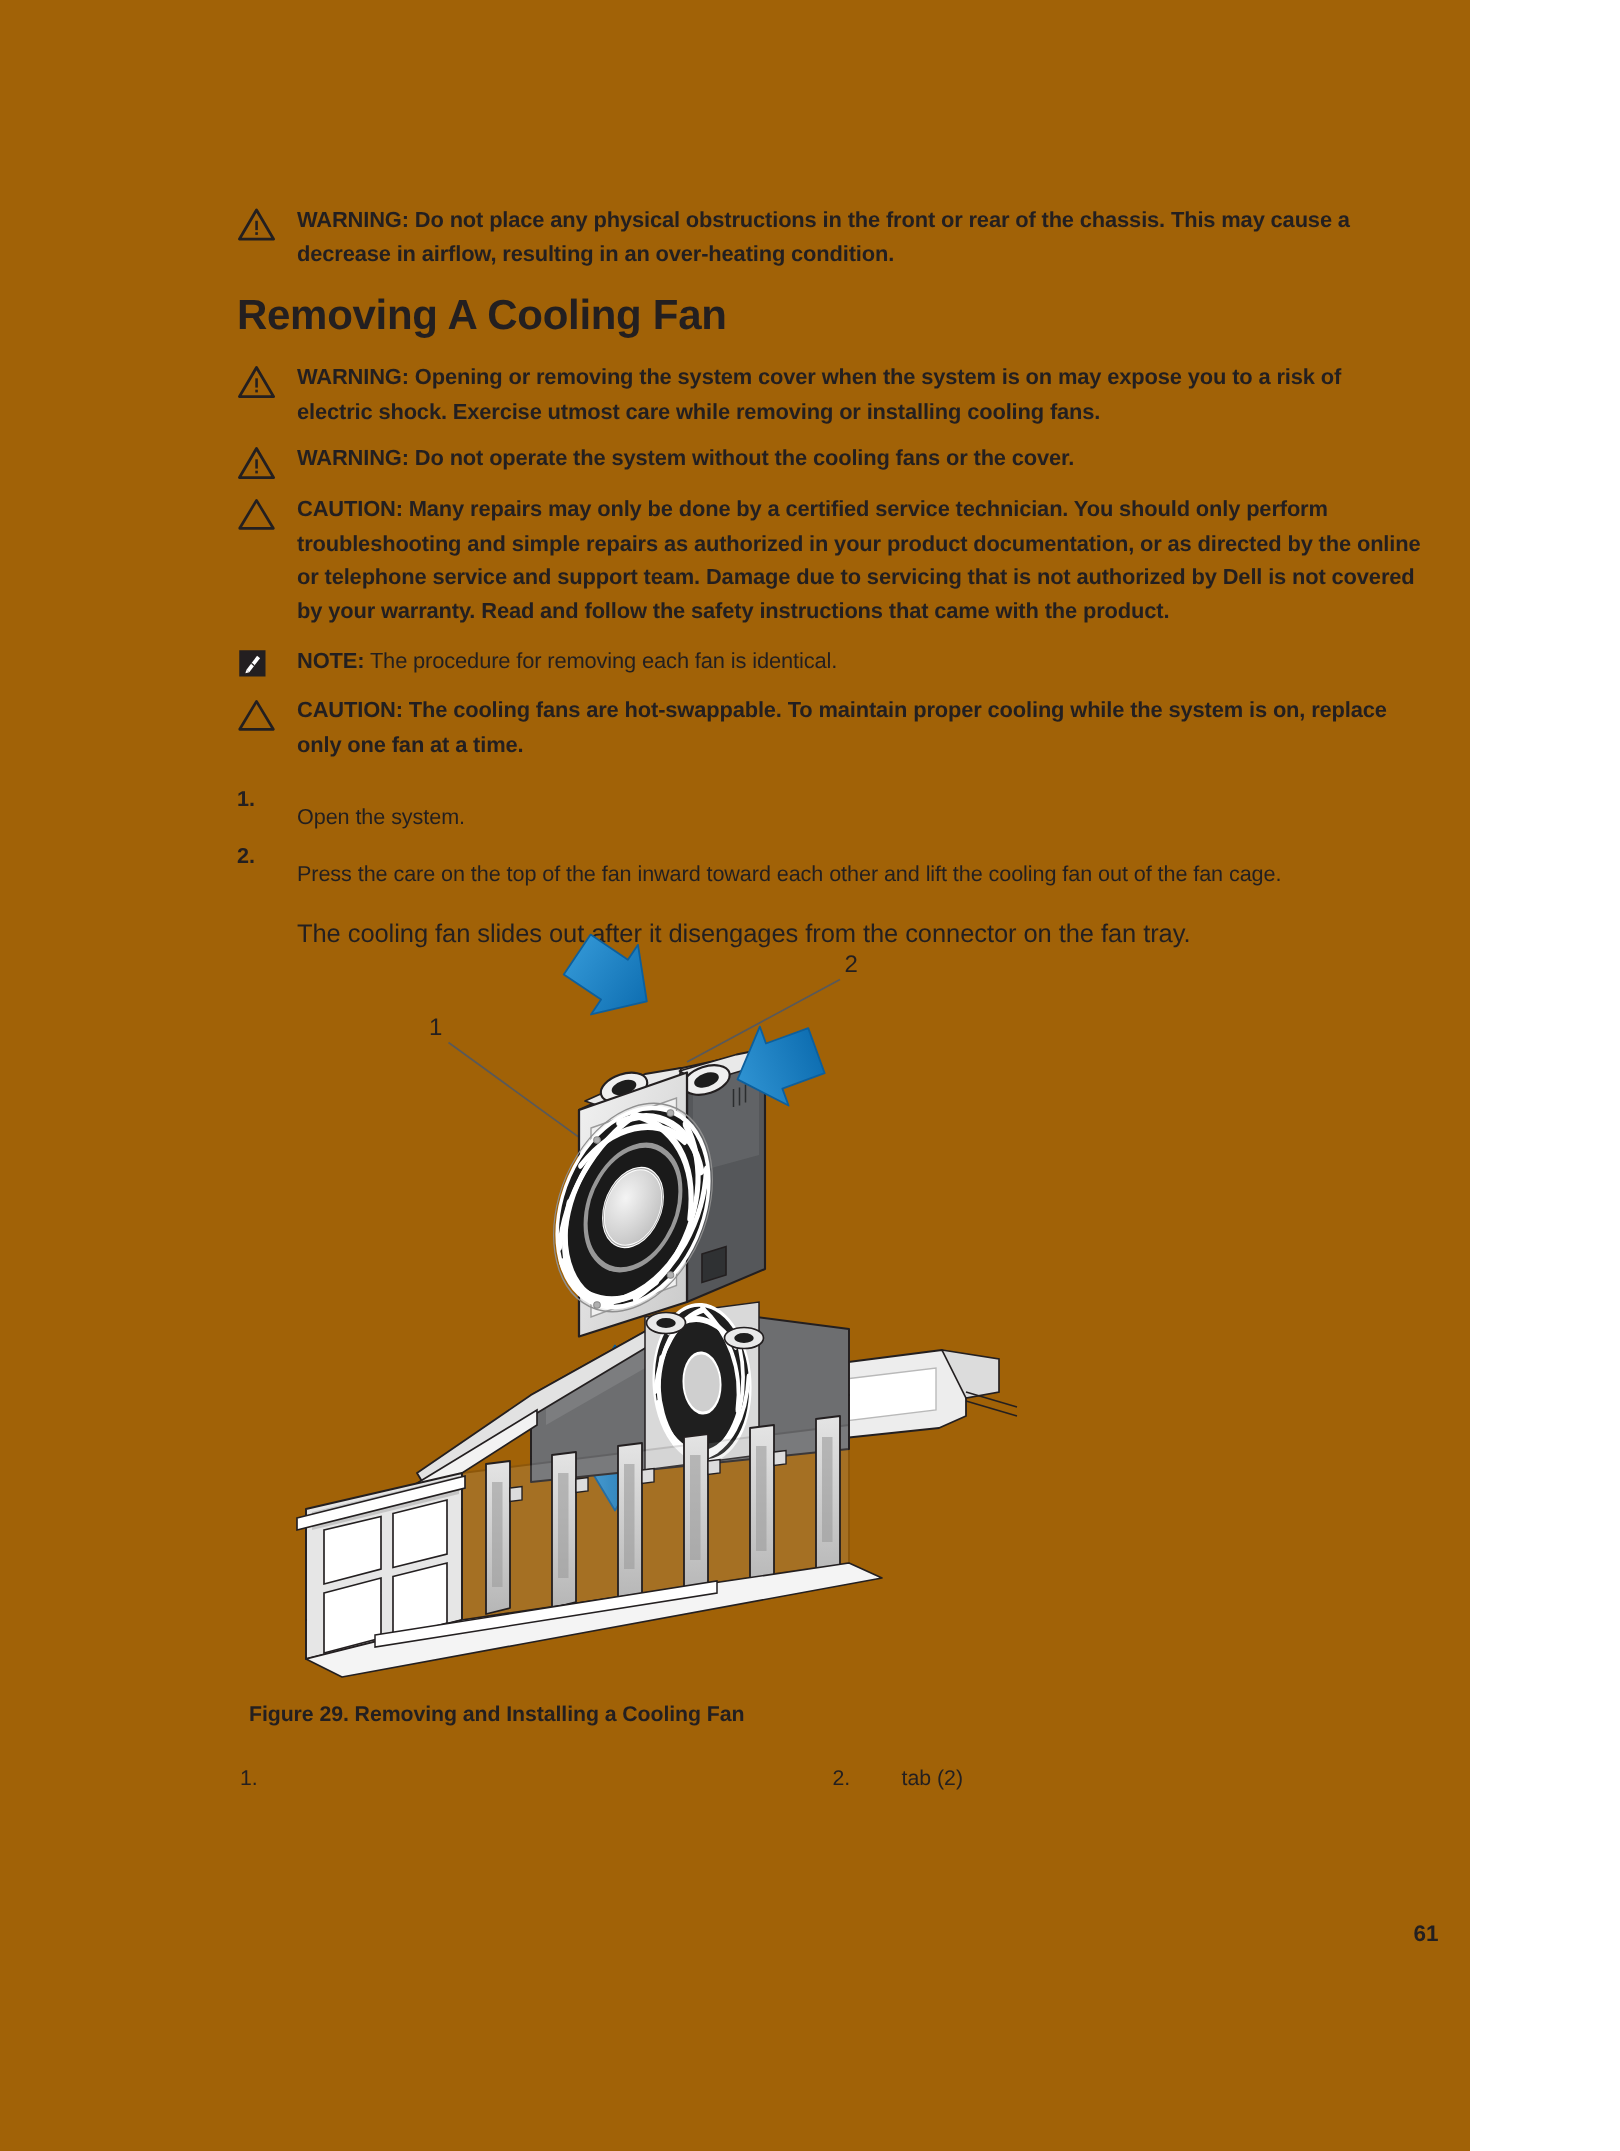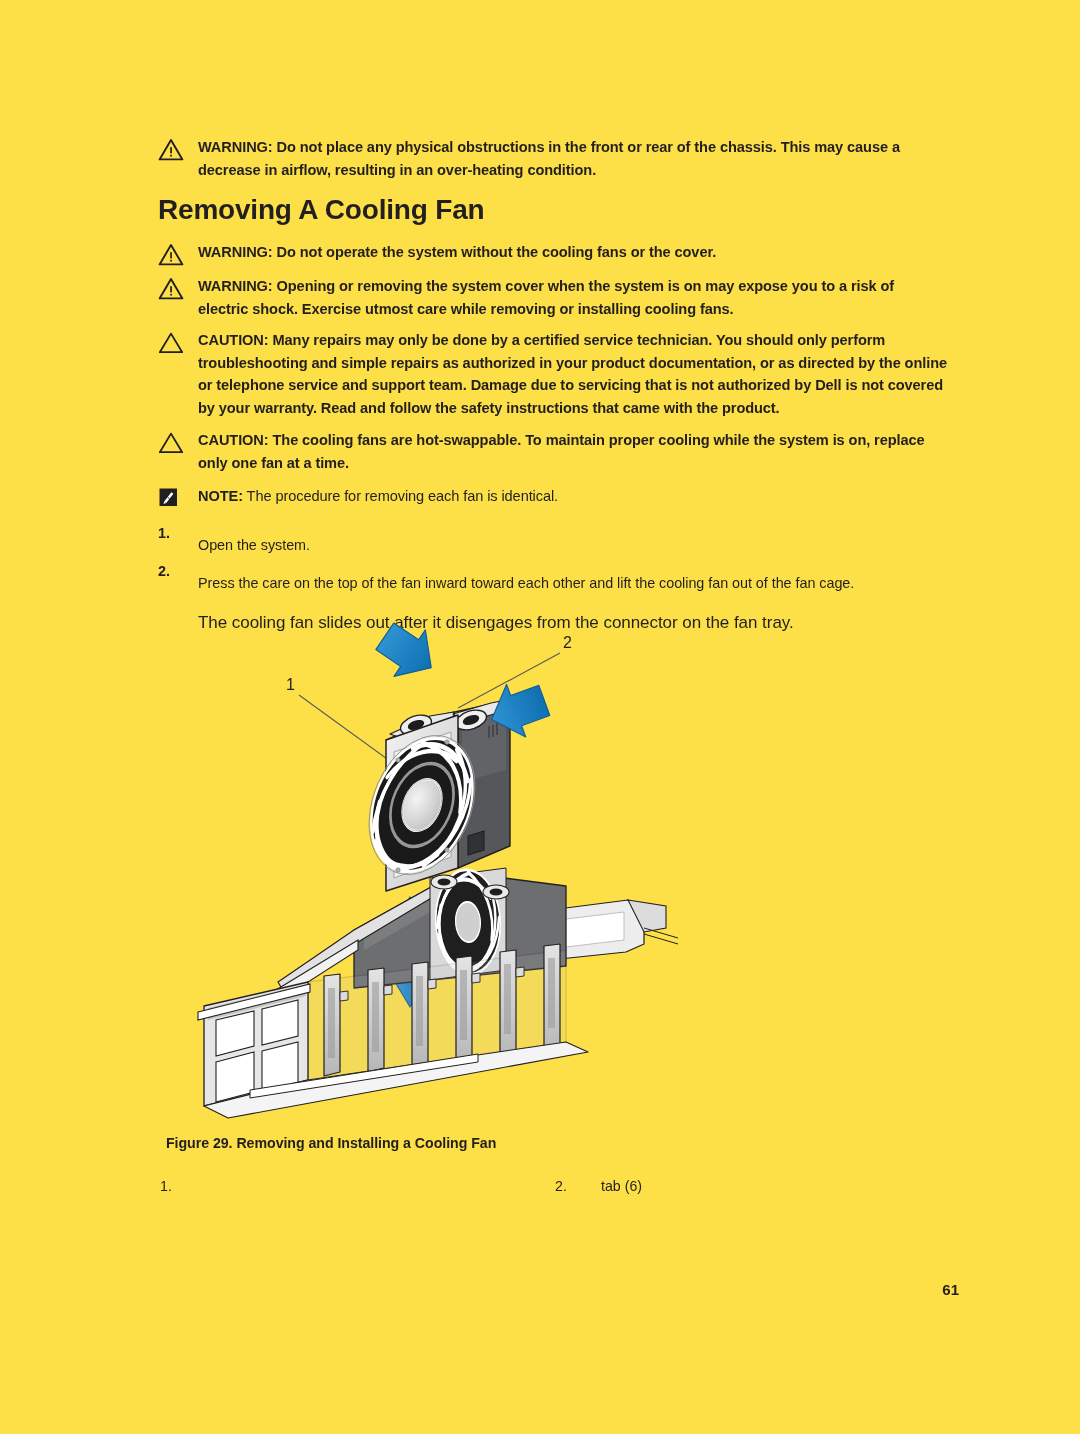--- a/index.html
+++ b/index.html
@@ -7,23 +7,23 @@
     padding: 0;
     background: #ffffff;
   }
   body {
     font-family: "Liberation Sans", sans-serif;
     color: #231f20;
     -webkit-font-smoothing: antialiased;
   }
   .page {
     position: relative;
-    width: 1080px;
+    width: 980px;
     height: 1434px;
-    background: #fde047;
+    background: #a16207;
     overflow: hidden;
     box-sizing: border-box;
   }
 
   
   .content {
     position: absolute;
     left: 158px;
     top: 136px;
     width: 790px;
@@ -175,62 +175,62 @@
     <h2 class="section-title">Removing A Cooling Fan</h2>
 
     <div class="admon warn">
       <div class="admon-icon">
         <svg class="ico" width="26" height="23" viewBox="0 0 26 23">
           <path d="M13 2 L24.4 21.4 L1.6 21.4 Z" fill="none" stroke="#231f20" stroke-width="1.9" stroke-linejoin="round"></path>
           <rect x="12.2" y="9.2" width="1.7" height="6.2" fill="#231f20"></rect>
           <rect x="12.2" y="16.8" width="1.7" height="1.8" fill="#231f20"></rect>
         </svg>
       </div>
-      <div class="admon-body"><span class="lbl">WARNING:</span><span> Do not operate the system without the cooling fans or the cover.</span></div>
+      <div class="admon-body"><span class="lbl">WARNING:</span><span> Opening or removing the system cover when the system is on may expose you to a risk of electric shock. Exercise utmost care while removing or installing cooling fans.</span></div>
     </div>
 
     <div class="admon warn">
       <div class="admon-icon">
         <svg class="ico" width="26" height="23" viewBox="0 0 26 23">
           <path d="M13 2 L24.4 21.4 L1.6 21.4 Z" fill="none" stroke="#231f20" stroke-width="1.9" stroke-linejoin="round"></path>
           <rect x="12.2" y="9.2" width="1.7" height="6.2" fill="#231f20"></rect>
           <rect x="12.2" y="16.8" width="1.7" height="1.8" fill="#231f20"></rect>
         </svg>
       </div>
-      <div class="admon-body"><span class="lbl">WARNING:</span><span> Opening or removing the system cover when the system is on may expose you to a risk of electric shock. Exercise utmost care while removing or installing cooling fans.</span></div>
+      <div class="admon-body"><span class="lbl">WARNING:</span><span> Do not operate the system without the cooling fans or the cover.</span></div>
     </div>
 
     <div class="admon caution" style="margin-top:0;">
       <div class="admon-icon">
         <svg class="ico" width="26" height="23" viewBox="0 0 26 23">
           <path d="M13 2.6 L24.2 21.2 L1.8 21.2 Z" fill="none" stroke="#231f20" stroke-width="1.8" stroke-linejoin="round"></path>
         </svg>
       </div>
       <div class="admon-body"><span class="lbl">CAUTION:</span><span> Many repairs may only be done by a certified service technician. You should only perform troubleshooting and simple repairs as authorized in your product documentation, or as directed by the online or telephone service and support team. Damage due to servicing that is not authorized by Dell is not covered by your warranty. Read and follow the safety instructions that came with the product.</span></div>
-    </div>
-
-    <div class="admon caution" style="margin-top:10px;">
-      <div class="admon-icon">
-        <svg class="ico" width="26" height="23" viewBox="0 0 26 23">
-          <path d="M13 2.6 L24.2 21.2 L1.8 21.2 Z" fill="none" stroke="#231f20" stroke-width="1.8" stroke-linejoin="round"></path>
-        </svg>
-      </div>
-      <div class="admon-body"><span class="lbl">CAUTION:</span><span> The cooling fans are hot-swappable. To maintain proper cooling while the system is on, replace only one fan at a time.</span></div>
     </div>
 
     <div class="admon note" style="margin-top:11px;">
       <div class="admon-icon">
         <svg class="ico" width="22" height="21" viewBox="0 0 22 21">
           <rect x="1.5" y="1.5" width="17.5" height="17.5" fill="#231f20"></rect>
           <path d="M6.2 14.6 L13.4 5.2 L15.4 6.8 L8.2 16.1 Z" fill="#ffffff"></path>
           <path d="M6.2 14.6 L8.2 16.1 L5.6 16.9 Z" fill="#ffffff"></path>
           <path d="M9.6 10.2 L11.6 11.8" stroke="#231f20" stroke-width="0.9" fill="none"></path>
         </svg>
       </div>
       <div class="admon-body"><span class="lbl">NOTE:</span><span> The procedure for removing each fan is identical.</span></div>
+    </div>
+
+    <div class="admon caution" style="margin-top:10px;">
+      <div class="admon-icon">
+        <svg class="ico" width="26" height="23" viewBox="0 0 26 23">
+          <path d="M13 2.6 L24.2 21.2 L1.8 21.2 Z" fill="none" stroke="#231f20" stroke-width="1.8" stroke-linejoin="round"></path>
+        </svg>
+      </div>
+      <div class="admon-body"><span class="lbl">CAUTION:</span><span> The cooling fans are hot-swappable. To maintain proper cooling while the system is on, replace only one fan at a time.</span></div>
     </div>
 
     <div class="steps">
       <div class="step">
         <div class="step-num">1.</div>
         <div class="step-text">Open the system.</div>
       </div>
       <div class="step">
         <div class="step-num">2.</div>
         <div class="step-text">Press the care on the top of the fan inward toward each other and lift the cooling fan out of the fan cage.</div>
@@ -444,19 +444,19 @@
   </div>
 
   <div class="fig-caption">Figure 29. Removing and Installing a Cooling Fan</div>
 
   <div class="legend">
     <div class="legend-col">
       <div class="legend-num">1.</div>
     </div>
     <div class="legend-col">
       <div class="legend-num">2.</div>
-      <div class="legend-label">tab (6)</div>
+      <div class="legend-label">tab (2)</div>
     </div>
   </div>
 
   <div class="page-number">61</div>
 
 </div>
 
 </body></html>

